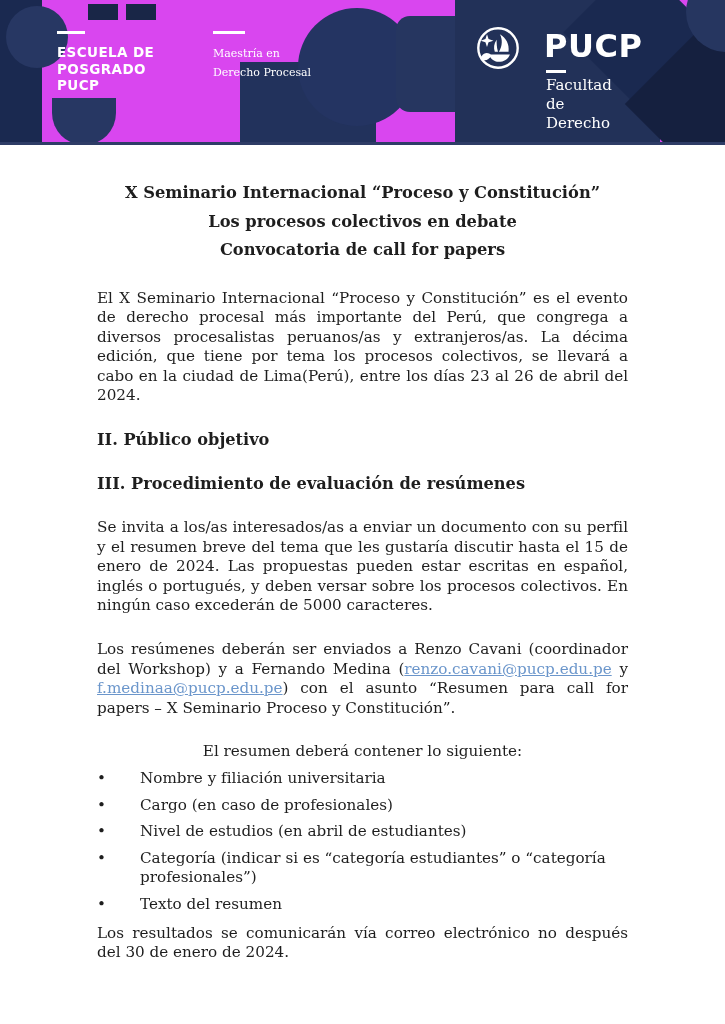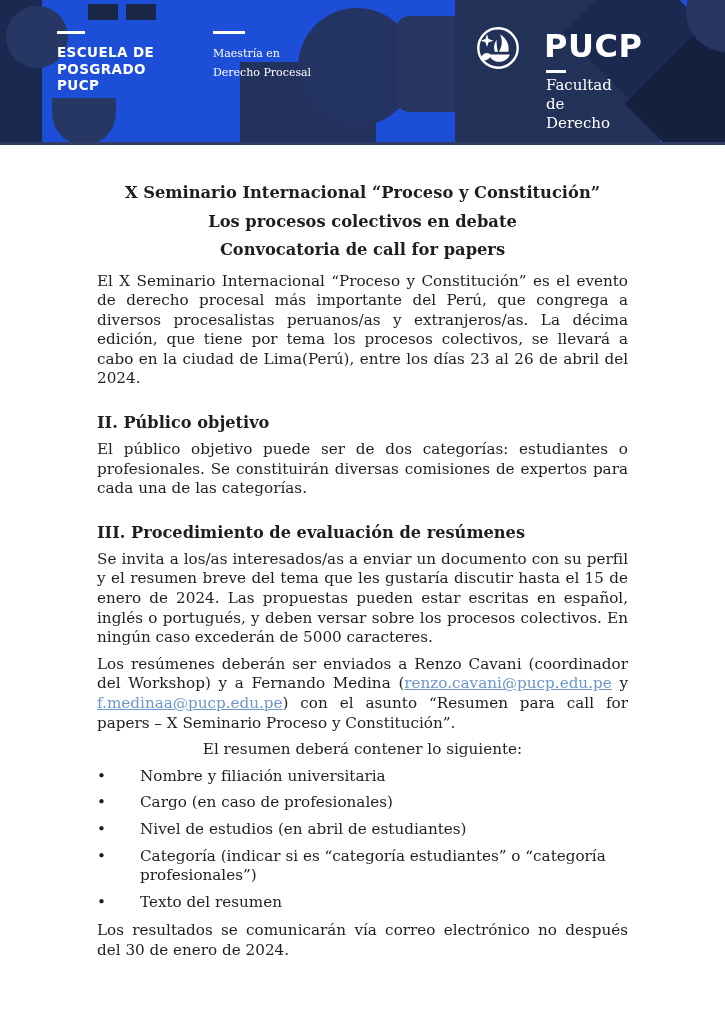--- a/index.html
+++ b/index.html
@@ -13,21 +13,21 @@
     margin: 0 auto;
     background: #ffffff;
     overflow: hidden;
   }
 
   
   .banner {
     position: relative;
     width: 725px;
     height: 145px;
-    background: #1d4ed8;
+    background: #d946ef;
     overflow: hidden;
     border-bottom: 3px solid #2e3c66;
   }
   .pattern-layer { position: absolute; inset: 0; }
   .sh { position: absolute; }
   .sh-strip   { left: 0; top: 0; width: 42px; height: 145px; background: #1a2950; }
   .sh-circ1   { left: 6px; top: 6px; width: 62px; height: 62px; border-radius: 50%; background: #273763; }
   .sh-halfc   { left: 52px; top: 98px; width: 64px; height: 47px; border-radius: 0 0 32px 32px; background: #273763; }
   .sh-rect1   { left: 88px; top: 4px; width: 30px; height: 16px; background: #192647; }
   .sh-rect2   { left: 126px; top: 4px; width: 30px; height: 16px; background: #192647; }
@@ -83,21 +83,21 @@
   }
   .sec-heading {
     font-weight: bold;
     font-size: 16.2px;
     line-height: 20px;
   }
   .h-s1 { margin-top: 21px; }
   .h-s2 { margin-top: 24px; }
   .h-s3 { margin-top: 24px; }
   .para {
-    margin-top: 7px;
+    margin-top: 24px;
     font-size: 15.2px;
     line-height: 19.6px;
     text-align: justify;
   }
   .para-plain { text-align: center; }
   a.email-link { color: #6b96cb; }
   .bullet-list { margin-top: 3px; list-style: none; }
   .bullet-item {
     display: flex;
     margin-top: 7px;
@@ -163,21 +163,20 @@
 
     <div class="doc-title">
       <div>X Seminario Internacional “Proceso y Constitución”</div>
       <div>Los procesos colectivos en debate</div>
       <div>Convocatoria de call for papers</div>
     </div>
 
     <p class="para">El X Seminario Internacional “Proceso y Constitución” es el evento de derecho procesal más importante del Perú, que congrega a diversos procesalistas peruanos/as y extranjeros/as. La décima edición, que tiene por tema los procesos colectivos, se llevará a cabo en la ciudad de Lima(Perú), entre los días 23 al 26 de abril del 2024.</p>
 
     <h2 class="sec-heading h-s2">II. Público objetivo</h2>
-    <p class="para">El público objetivo puede ser de dos categorías: estudiantes o profesionales. Se constituirán diversas comisiones de expertos para cada una de las categorías.</p>
 
     <h2 class="sec-heading h-s3">III. Procedimiento de evaluación de resúmenes</h2>
     <p class="para">Se invita a los/as interesados/as a enviar un documento con su perfil y el resumen breve del tema que les gustaría discutir hasta el 15 de enero de 2024. Las propuestas pueden estar escritas en español, inglés o portugués, y deben versar sobre los procesos colectivos. En ningún caso excederán de 5000 caracteres.</p>
 
     <p class="para"><span>Los resúmenes deberán ser enviados a Renzo Cavani (coordinador del Workshop) y a Fernando Medina (</span><a href="#" class="email-link">renzo.cavani@pucp.edu.pe</a><span> y </span><a href="#" class="email-link">f.medinaa@pucp.edu.pe</a><span>) con el asunto “Resumen para call for papers – X Seminario Proceso y Constitución”.</span></p>
 
     <p class="para para-plain">El resumen deberá contener lo siguiente:</p>
 
     <ul class="bullet-list">
       <li class="bullet-item">

